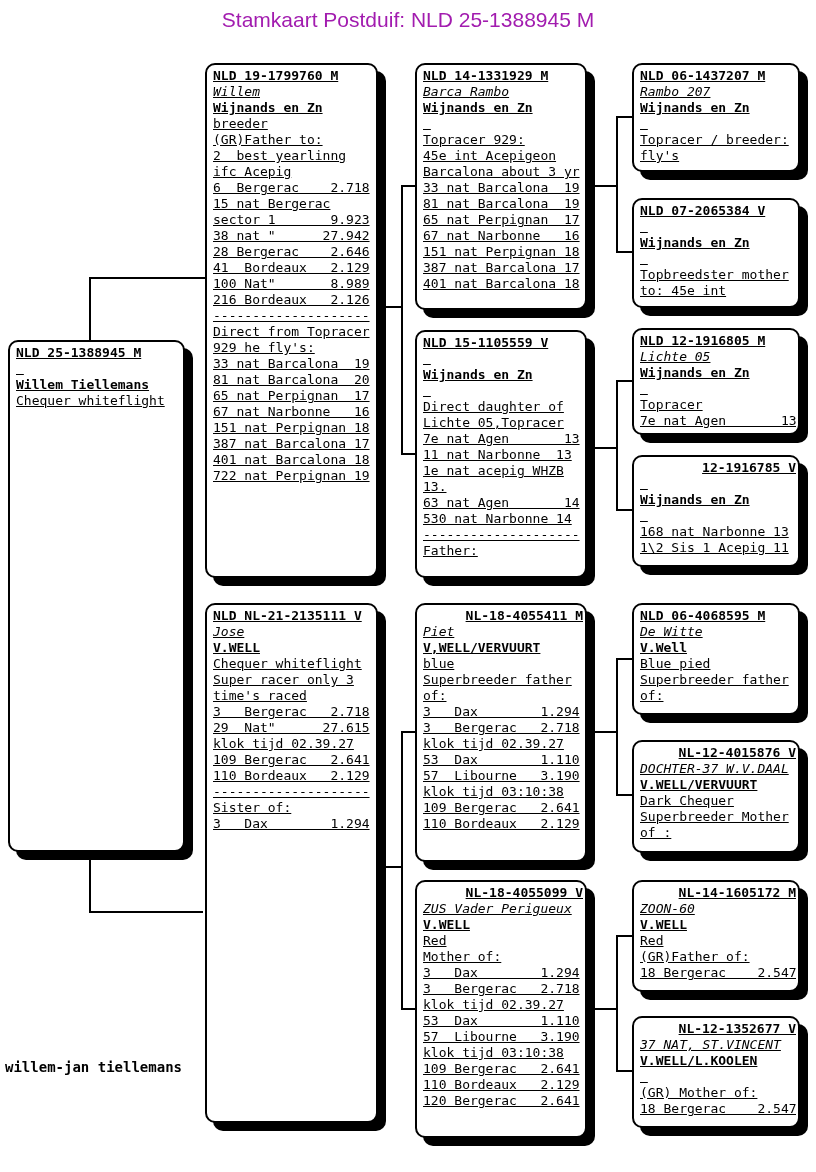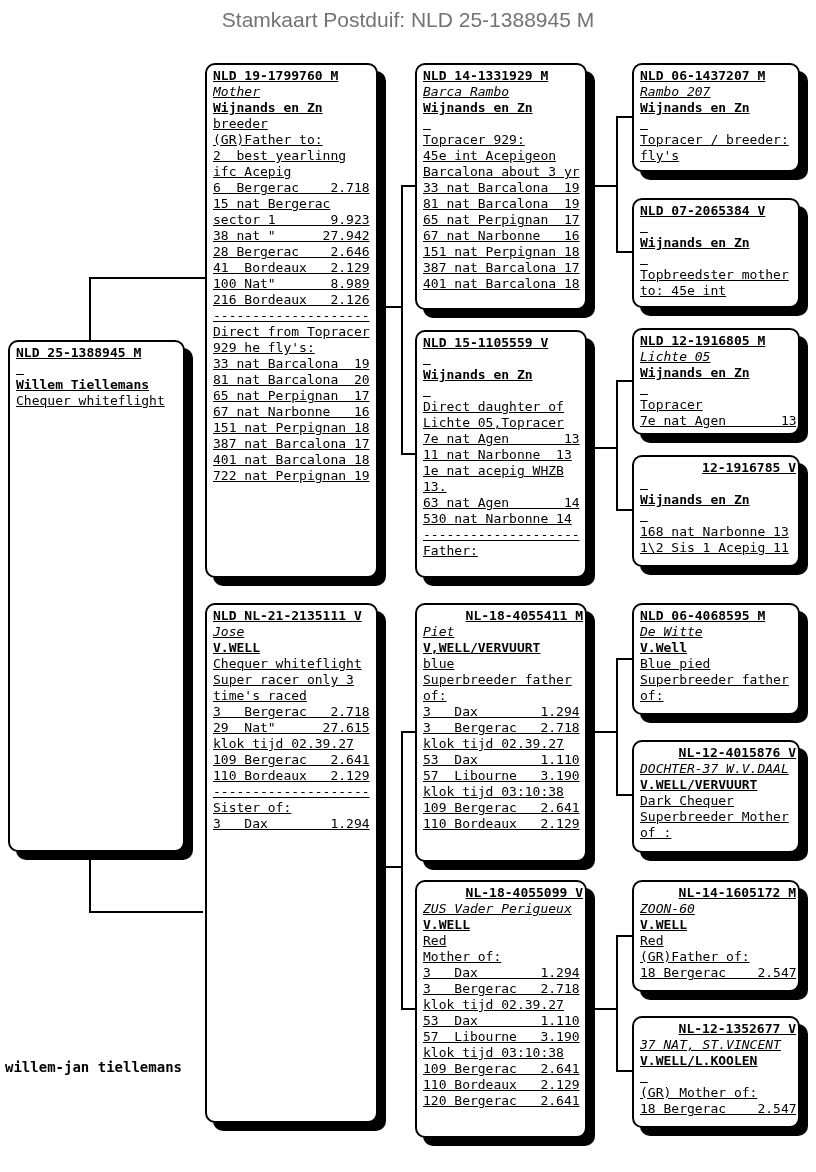--- a/index.html
+++ b/index.html
@@ -1,19 +1,19 @@
 <!DOCTYPE html>
 <html><head>
 <meta charset="utf-8">
 <style>
   html,body{margin:0;padding:0;background:#ffffff;}
   body{width:816px;height:1172px;position:relative;overflow:hidden;
        font-family:"DejaVu Sans Mono","Liberation Mono",monospace;color:#000;}
   .title{position:absolute;left:0;right:0;top:8px;text-align:center;
-         font-family:"Liberation Sans","DejaVu Sans",sans-serif;font-size:21px;color:#737373;}
+         font-family:"Liberation Sans","DejaVu Sans",sans-serif;font-size:21px;color:#a21caf;}
   .pbox{position:absolute;background:#fff;border:2px solid #000;border-radius:10px;
         box-shadow:8px 8px 0 #000;box-sizing:border-box;padding:3px 2px 0 6px;
         font-size:13px;line-height:16px;text-decoration:underline;}
   .ln{white-space:pre;height:16px;overflow:hidden;}
   .b{font-weight:bold;}
   .i{font-style:italic;}
   .bc{font-weight:bold;text-align:right;}
   .cline{position:absolute;background:#000;}
   .owner{position:absolute;left:5px;top:1031px;font-size:14px;font-weight:bold;white-space:pre;margin-top:28px;}
   .footer{position:absolute;right:4px;top:1136px;font-size:9.5px;font-weight:bold;
@@ -60,21 +60,21 @@
 <div class="cline" style="left:616px;top:1070px;width:16px;height:2px"></div>
 
 <div class="pbox" style="left:8px;top:340px;width:177px;height:512px">
     <div class="ln b">NLD 25-1388945 M</div>
     <div class="ln"> </div>
     <div class="ln b">Willem Tiellemans</div>
     <div class="ln">Chequer whiteflight</div>
   </div>
 <div class="pbox" style="left:205px;top:63px;width:173px;height:515px">
     <div class="ln b">NLD 19-1799760 M</div>
-    <div class="ln i">Mother</div>
+    <div class="ln i">Willem</div>
     <div class="ln b">Wijnands en Zn</div>
     <div class="ln">breeder</div>
     <div class="ln">(GR)Father to:</div>
     <div class="ln">2  best yearlinng</div>
     <div class="ln">ifc Acepig</div>
     <div class="ln">6  Bergerac    2.718</div>
     <div class="ln">15 nat Bergerac</div>
     <div class="ln">sector 1       9.923</div>
     <div class="ln">38 nat "      27.942</div>
     <div class="ln">28 Bergerac    2.646</div>

